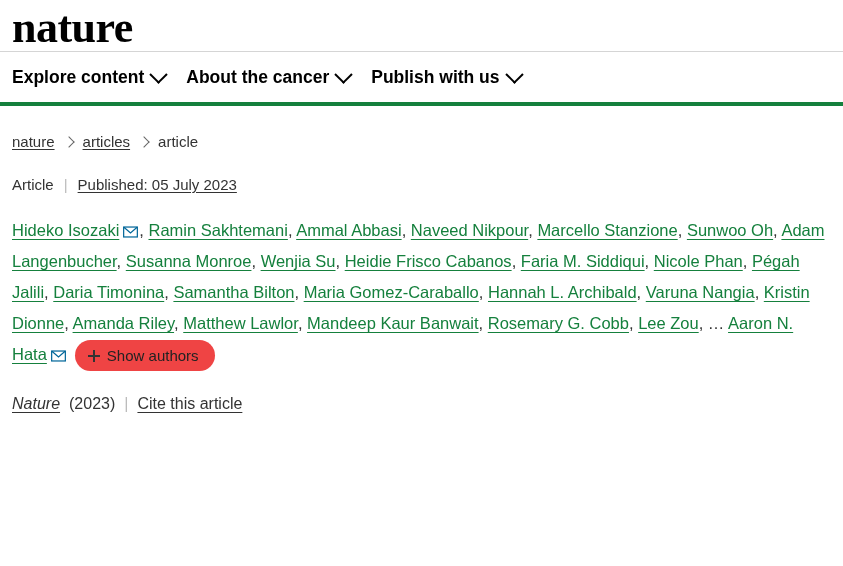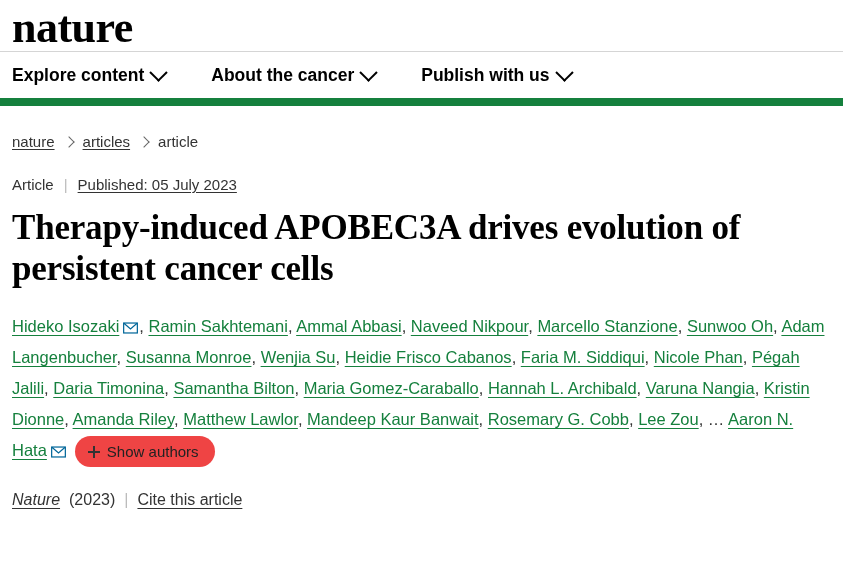--- a/index.html
+++ b/index.html
@@ -35,25 +35,25 @@
     line-height: 48px;
     letter-spacing: -0.5px;
     color: #000000;
     display: inline-block;
   }
 
   
   .nav {
     height: 54px;
     box-sizing: border-box;
-    border-bottom: 8px solid #15803d;
+    border-bottom: 4px solid #15803d;
     display: flex;
     align-items: center;
     padding: 0 12px;
-    gap: 46px;
+    gap: 21px;
   }
   .nav-item {
     display: flex;
     align-items: center;
     gap: 8px;
     font-size: 17.5px;
     font-weight: bold;
     color: #000000;
     cursor: pointer;
   }
@@ -233,21 +233,20 @@
       <span class="sep"></span>
       <span class="current">article</span>
     </div>
 
     <div class="artline">
       <span>Article</span>
       <span class="divider">|</span>
       <a href="#">Published: 05 July 2023</a>
     </div>
 
-    <h1 class="title">Therapy-induced APOBEC3A drives evolution of persistent cancer cells</h1>
 
     <div class="authors">
       <span><a href="#">Hideko Isozaki</a><svg class="envelope" width="15" height="12" viewBox="0 0 16 12">
             <rect x="0.7" y="0.7" width="14.6" height="10.6" fill="none" stroke="#006699" stroke-width="1.3"></rect>
             <path d="M1 1 L8 7 L15 1" fill="none" stroke="#006699" stroke-width="1.3"></path>
           </svg><span class="comma">, </span></span><span><a href="#">Ramin Sakhtemani</a><span class="comma">, </span></span><span><a href="#">Ammal Abbasi</a><span class="comma">, </span></span><span><a href="#">Naveed Nikpour</a><span class="comma">, </span></span><span><a href="#">Marcello Stanzione</a><span class="comma">, </span></span><span><a href="#">Sunwoo Oh</a><span class="comma">, </span></span><span><a href="#">Adam Langenbucher</a><span class="comma">, </span></span><span><a href="#">Susanna Monroe</a><span class="comma">, </span></span><span><a href="#">Wenjia Su</a><span class="comma">, </span></span><span><a href="#">Heidie Frisco Cabanos</a><span class="comma">, </span></span><span><a href="#">Faria M. Siddiqui</a><span class="comma">, </span></span><span><a href="#">Nicole Phan</a><span class="comma">, </span></span><span><a href="#">Pégah Jalili</a><span class="comma">, </span></span><span><a href="#">Daria Timonina</a><span class="comma">, </span></span><span><a href="#">Samantha Bilton</a><span class="comma">, </span></span><span><a href="#">Maria Gomez-Caraballo</a><span class="comma">, </span></span><span><a href="#">Hannah L. Archibald</a><span class="comma">, </span></span><span><a href="#">Varuna Nangia</a><span class="comma">, </span></span><span><a href="#">Kristin Dionne</a><span class="comma">, </span></span><span><a href="#">Amanda Riley</a><span class="comma">, </span></span><span><a href="#">Matthew Lawlor</a><span class="comma">, </span></span><span><a href="#">Mandeep Kaur Banwait</a><span class="comma">, </span></span><span><a href="#">Rosemary G. Cobb</a><span class="comma">, </span></span><span><a href="#">Lee Zou</a><span class="comma">, </span></span><span class="ellipsis">…</span><span> <a href="#">Aaron N. Hata</a><svg class="envelope" width="15" height="12" viewBox="0 0 16 12">
             <rect x="0.7" y="0.7" width="14.6" height="10.6" fill="none" stroke="#006699" stroke-width="1.3"></rect>
             <path d="M1 1 L8 7 L15 1" fill="none" stroke="#006699" stroke-width="1.3"></path>
           </svg></span><button class="show-authors">
           <span class="plus"></span>

